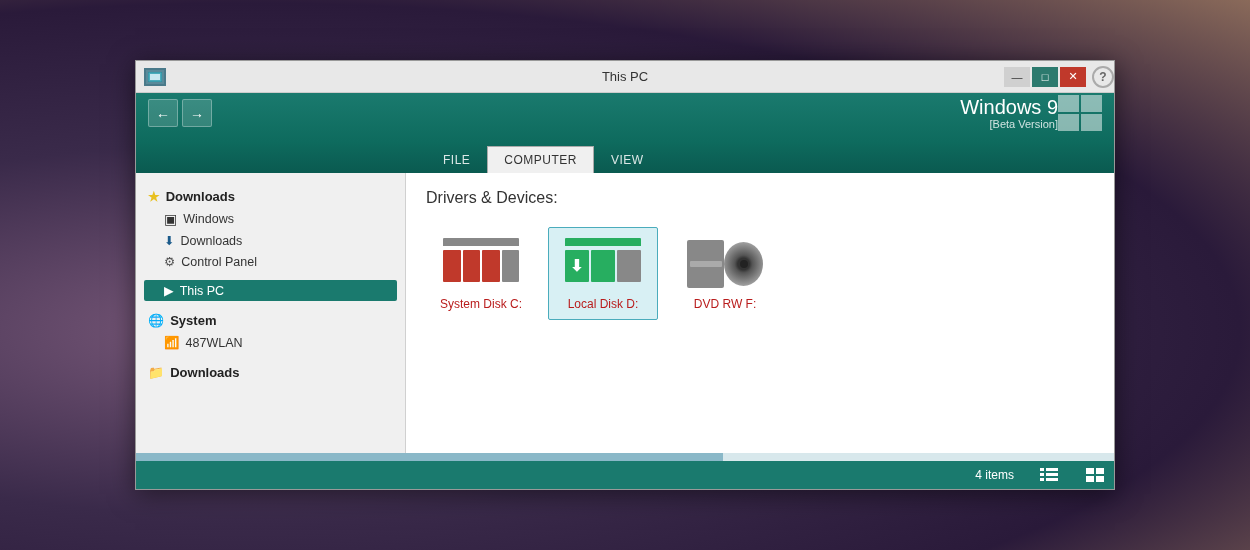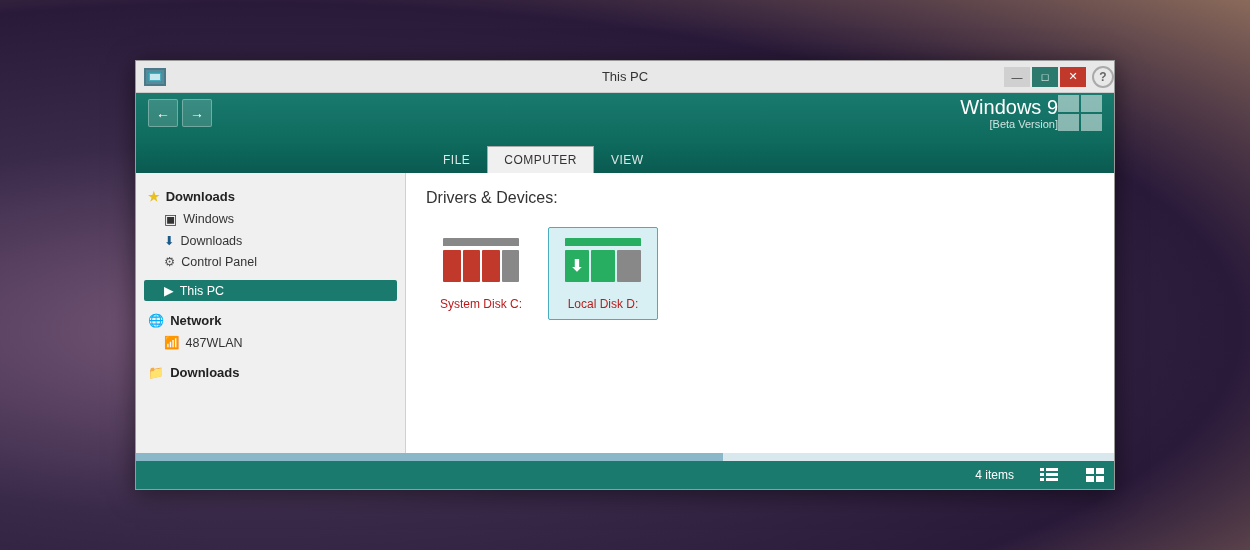--- a/index.html
+++ b/index.html
@@ -452,21 +452,21 @@
       <div class="sidebar-section">
         <div class="sidebar-item active">
           <span>▶</span>
           <span>This PC</span>
         </div>
       </div>
 
       <div class="sidebar-section">
         <div class="sidebar-header">
           <span class="icon-network">🌐</span>
-          <span>Network</span>
+          <span>System</span>
         </div>
         <div class="sidebar-item">
           <span class="icon-wifi">📶</span>
           <span>487WLAN</span>
         </div>
       </div>
 
       <div class="sidebar-section">
         <div class="sidebar-header">
           <span class="icon-lib">📁</span>
@@ -502,20 +502,33 @@
                 <div style="flex:1;background:#27ae60;border-radius:1px;display:flex;align-items:center;justify-content:center;color:white;font-size:16px;font-weight:bold;">⬇</div>
                 <div style="flex:1;background:#27ae60;border-radius:1px;"></div>
                 <div style="flex:1;background:#888;border-radius:1px;"></div>
               </div>
             </div>
           </div>
           <div class="drive-label">Local Disk D:</div>
         </div>
 
 
+        <div class="drive-item">
+          <div class="drive-icon">
+            <div class="dvd-icon">
+              <div class="dvd-drive-body">
+                <div style="width:32px;height:6px;background:#aaa;border-radius:1px;"></div>
+              </div>
+              <div class="dvd-disc">
+                <div class="dvd-disc-hole"></div>
+              </div>
+            </div>
+          </div>
+          <div class="drive-label">DVD RW F:</div>
+        </div>
 
       </div>
     </div>
   </div>
 
   <div class="content-scroll">
     <div class="content-scroll-thumb"></div>
   </div>
 
   <div class="statusbar">

